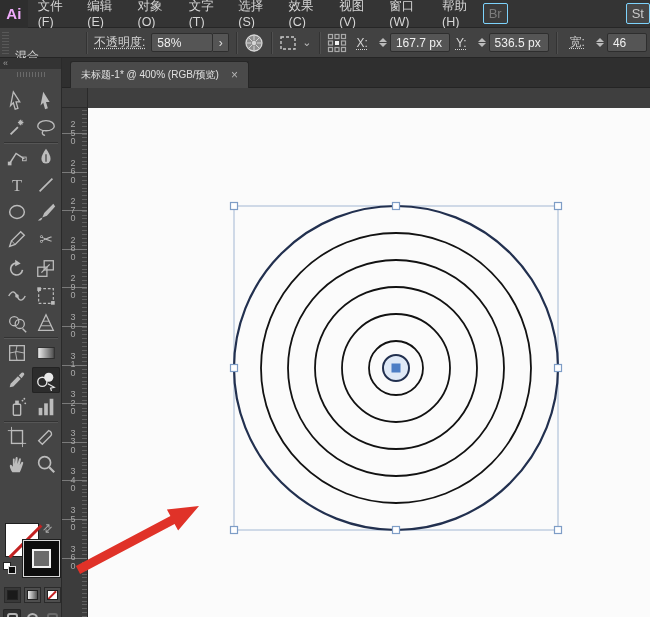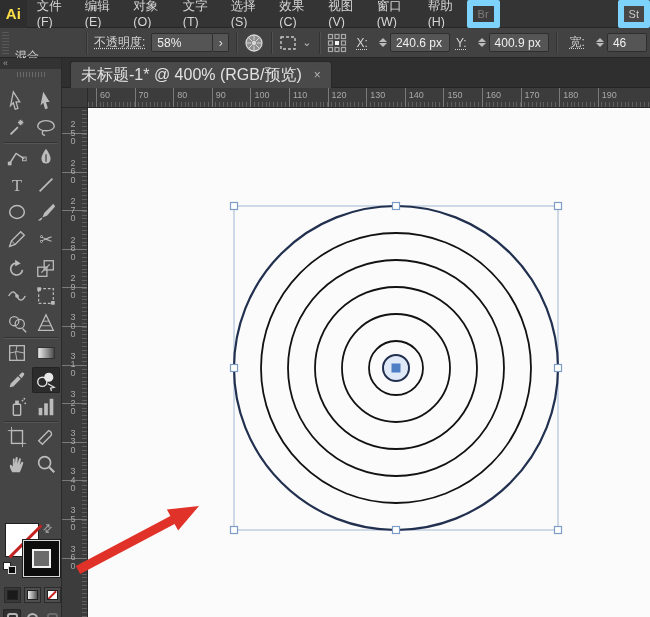--- a/index.html
+++ b/index.html
@@ -5,25 +5,25 @@
   * { margin:0; padding:0; box-sizing:border-box; }
   html,body { width:650px; height:617px; overflow:hidden; background:#3f3f3f;
               font-family:"Liberation Sans","DejaVu Sans",sans-serif; }
   .abs { position:absolute; }
   #stage { position:relative; width:650px; height:617px; background:#3f3f3f; }
 
   
   #menubar { left:0; top:0; width:650px; height:28px; background:#343434;
              border-bottom:1px solid #262626; display:flex; align-items:center; }
   #ai-logo { width:34px; height:28px; display:flex; align-items:center; justify-content:center;
-             color:#fde047; font-weight:bold; font-size:15px; background:#2e2e2e; }
+             color:#f0abfc; font-weight:bold; font-size:15px; background:#2e2e2e; }
   .menu-item { color:#d6d6d6; font-size:12.5px; padding:0 10px; height:28px;
                display:flex; align-items:center; cursor:default; }
   .mb-right { margin-left:auto; display:flex; gap:118px; padding-right:0; }
-  .mb-btn { font-size:11px; color:#c8c8c8; background:#474747; border:6px solid #7dd3fc;
+  .mb-btn { font-size:13px; color:#c8c8c8; background:#474747; border:1px solid #7dd3fc;
             padding:2px 5px; border-radius:2px; }
   .mb-btn.dim { color:#7d7d7d; background:#3b3b3b; }
 
   
   #optionsbar { left:0; top:28px; width:650px; height:30px; background:#424242;
                 border-bottom:1px solid #252525; display:flex; align-items:center;
                 color:#d4d4d4; font-size:12px; }
   #optionsbar .grip { width:7px; height:22px; margin-left:2px;
      background:repeating-linear-gradient(0deg,#585858 0 1px,transparent 1px 3px); }
   .ob-label { padding:0 6px; white-space:nowrap; }
@@ -39,21 +39,21 @@
   .chev-btn { width:16px; height:19px; background:#555; border:1px solid #2e2e2e;
               border-left:none; border-radius:0 2px 2px 0; color:#ddd; display:flex;
               align-items:center; justify-content:center; font-size:12px; }
 
   
   #tabbar { left:0; top:58px; width:650px; height:30px; background:#2f2f2f;
             border-bottom:1px solid #242424; }
   #doctab { position:absolute; left:70px; top:3px; height:27px; background:#4a4a4a;
             border:1px solid #272727; border-bottom:none; border-radius:3px 3px 0 0;
             display:flex; align-items:center; padding:0 10px; gap:12px; }
-  #doctab .title { color:#e2e2e2; font-size:16px; white-space:nowrap; }
+  #doctab .title { color:#e2e2e2; font-size:10px; white-space:nowrap; }
   #doctab .close { color:#b5b5b5; font-size:12px; cursor:default; }
 
   
   #ruler-corner { left:62px; top:88px; width:26px; height:20px; background:#3c3c3c;
                   border-right:1px solid #2a2a2a; border-bottom:1px solid #2a2a2a; }
   #hruler { left:88px; top:88px; width:562px; height:20px; background:#3c3c3c;
             border-bottom:1px solid #2a2a2a; overflow:hidden; }
   #hruler .minors { position:absolute; left:0; bottom:0; width:100%; height:5px;
      background:repeating-linear-gradient(90deg,#606060 0 1px,transparent 1px 3.86px); }
   .hlab { position:absolute; top:0; height:20px; border-left:1px solid #7a7a7a;
@@ -179,61 +179,44 @@
             <rect x="14.5" y="14.5" width="4" height="4"></rect>
         </g>
         <rect x="8" y="8" width="4" height="4" fill="#f2f2f2"></rect>
       </svg>
     </span>
     <div class="ob-label ob-link" style="margin-left:4px;">X:</div>
     <div class="stepper">
         <span class="up"></span>
         <span class="dn"></span>
       </div>
-    <div class="ob-field" style="width:60px;">240.6 px</div>
+    <div class="ob-field" style="width:60px;">167.7 px</div>
     <div class="ob-label ob-link">Y:</div>
     <div class="stepper">
         <span class="up"></span>
         <span class="dn"></span>
       </div>
-    <div class="ob-field" style="width:60px;">400.9 px</div>
+    <div class="ob-field" style="width:60px;">536.5 px</div>
     <div class="ob-div"></div>
     <div class="ob-label ob-link">宽:</div>
     <div class="stepper">
         <span class="up"></span>
         <span class="dn"></span>
       </div>
     <div class="ob-field" style="width:40px;">46</div>
   </div>
 
   <div id="tabbar" class="abs">
     <div id="doctab">
       <span class="title">未标题-1* @ 400% (RGB/预览)</span>
       <span class="close">×</span>
     </div>
   </div>
 
   <div id="ruler-corner" class="abs"></div>
-  <div id="hruler" class="abs">
-    <div class="minors"></div>
-  <div class="hlab" style="left: 8px;">60</div>
-      <div class="hlab" style="left: 46.6px;">70</div>
-      <div class="hlab" style="left: 85.2px;">80</div>
-      <div class="hlab" style="left: 123.8px;">90</div>
-      <div class="hlab" style="left: 162.4px;">100</div>
-      <div class="hlab" style="left: 201px;">110</div>
-      <div class="hlab" style="left: 239.6px;">120</div>
-      <div class="hlab" style="left: 278.2px;">130</div>
-      <div class="hlab" style="left: 316.8px;">140</div>
-      <div class="hlab" style="left: 355.4px;">150</div>
-      <div class="hlab" style="left: 394px;">160</div>
-      <div class="hlab" style="left: 432.6px;">170</div>
-      <div class="hlab" style="left: 471.2px;">180</div>
-      <div class="hlab" style="left: 509.8px;">190</div>
-    </div>
   <div id="vruler" class="abs">
     <div class="minors"></div>
   <div class="vtick" style="top: 25px;"></div>
       <div class="vlab" style="top: 12px;">2<br>5<br>0</div>
       <div class="vtick" style="top: 63.6px;"></div>
       <div class="vlab" style="top: 50.6px;">2<br>6<br>0</div>
       <div class="vtick" style="top: 102.2px;"></div>
       <div class="vlab" style="top: 89.2px;">2<br>7<br>0</div>
       <div class="vtick" style="top: 140.8px;"></div>
       <div class="vlab" style="top: 127.8px;">2<br>8<br>0</div>

